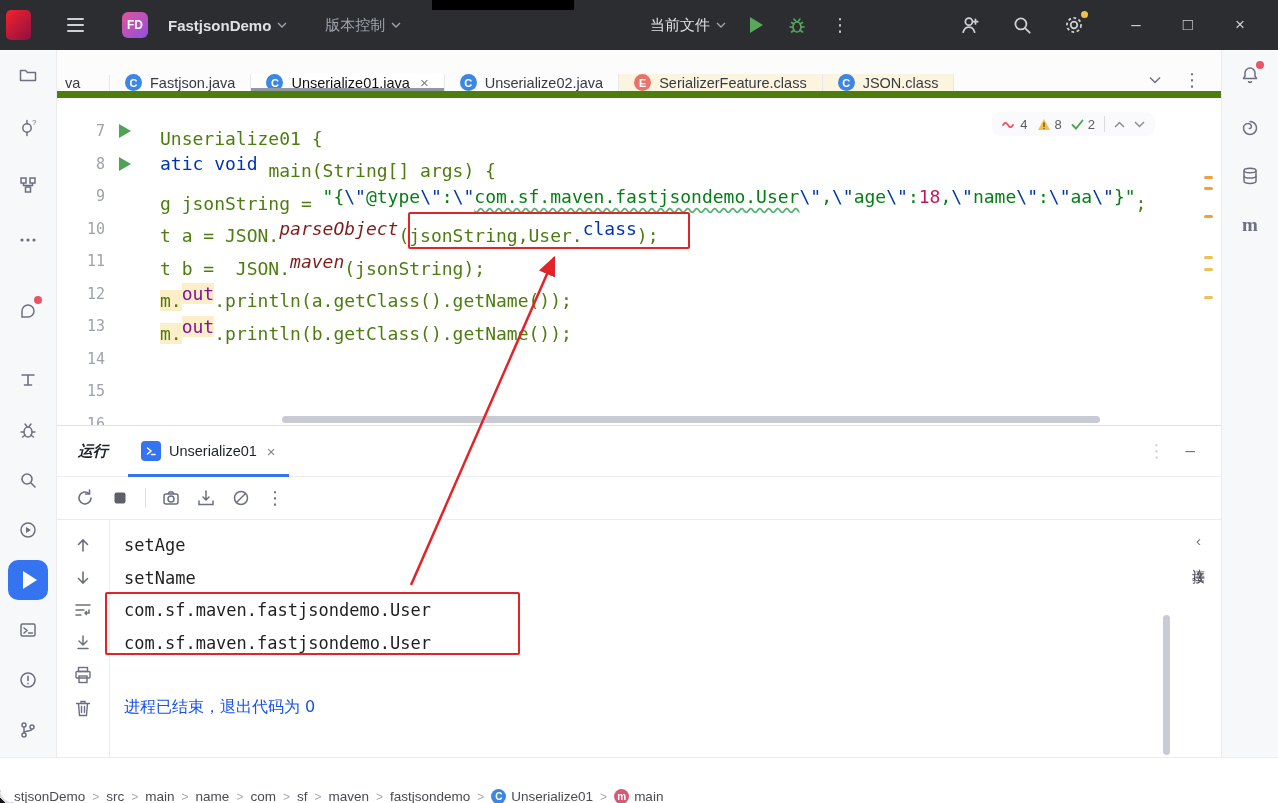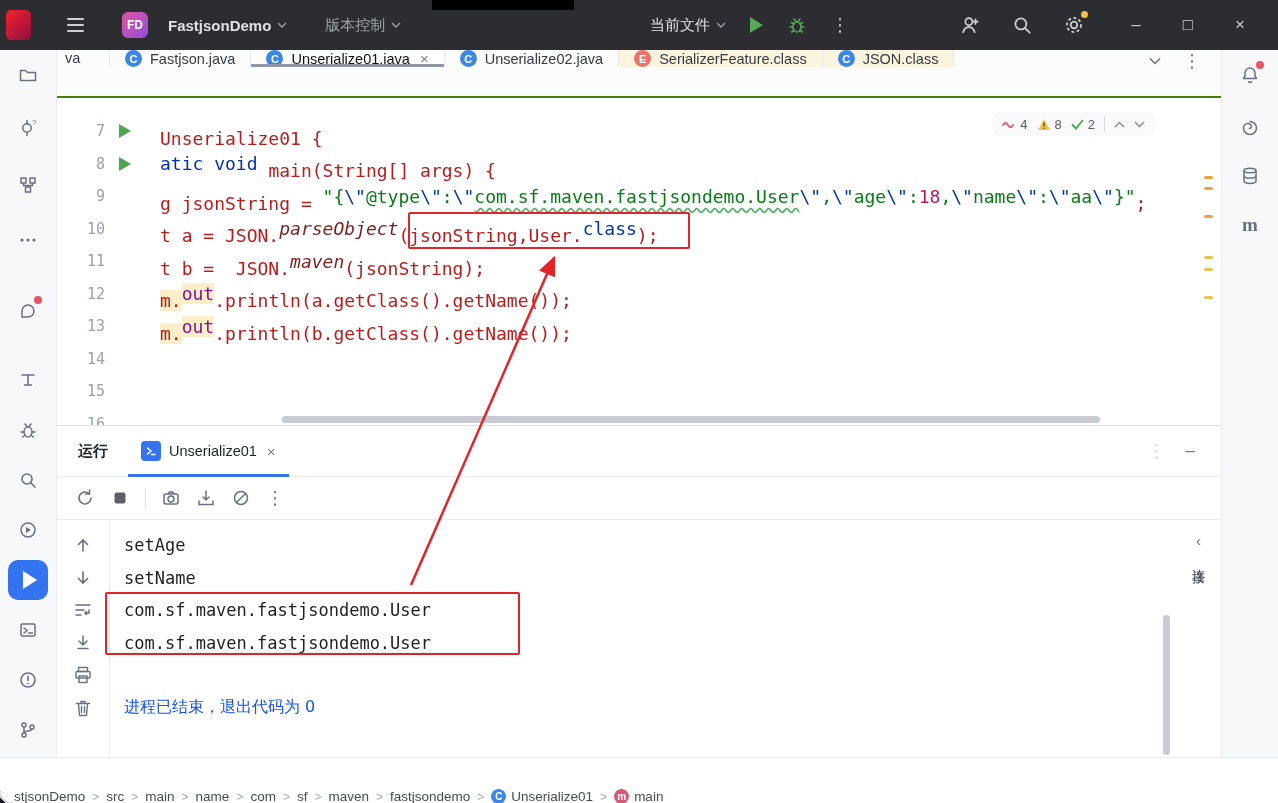--- a/index.html
+++ b/index.html
@@ -35,21 +35,21 @@
   .sbtn { position:absolute; left:8px; width:40px; height:40px; border-radius:10px; display:flex; align-items:center; justify-content:center; }
   .sbtn.sel { background:#3574f0; }
   .sel-tri { width:0; height:0; border-left:14px solid #fff; border-top:9px solid transparent; border-bottom:9px solid transparent; margin-left:3px; }
   .mini-red { position:absolute; width:8px; height:8px; border-radius:50%; background:#e55765; right:6px; top:6px; }
   .maven-m { font-size:19px; font-weight:bold; color:#6c707e; font-family:"Liberation Serif",serif; }
 
   
   .centercol { position:absolute; left:57px; top:50px; width:1164px; height:707px; background:#fff; }
 
   
-  .tabbar { position:absolute; left:0; top:0; width:100%; height:48px; background:#fcfcfd; border-bottom:2px solid #4d7c0f; display:flex; align-items:flex-start; }
+  .tabbar { position:absolute; left:0; top:0; width:100%; height:48px; background:#fcfcfd; border-bottom:7px solid #4d7c0f; display:flex; align-items:flex-end; }
   .tab { display:flex; align-items:center; gap:8px; padding:0 15px; font-size:14.5px; color:#383a42; border-right:1px solid #e7e8ec; position:relative; }
   .tab.partial { width:53px; padding:0 0 0 8px; }
   .tab.sel { background:#fff; color:#111; }
   .tab.sel::after { content:""; position:absolute; left:0; bottom:0; width:100%; height:3px; background:#8e97a3; }
   .tab.lib { background:#fbf5df; }
   .tclose { color:#7d828b; font-size:15px; margin-left:2px; }
   .fic { width:17px; height:17px; border-radius:50%; color:#fff; font-size:11px; font-weight:bold; display:flex; align-items:center; justify-content:center; }
   .ic-class { background:#3c87e4; }
   .ic-enum { background:#e8736c; }
   .tab-end { margin-left:auto; display:flex; align-items:center; gap:22px; padding-right:20px; color:#6c707e; }
@@ -57,36 +57,36 @@
   
   .editor { position:absolute; left:0; top:48px; width:100%; height:327px; background:#fff; overflow:hidden; }
   .gutter { position:absolute; left:0; top:17px; width:103px; bottom:0; }
   .gline { position:relative; height:32.5px; }
   .lnum { position:absolute; right:55px; top:50%; transform:translateY(-50%); color:#9da2ae; font:15px "DejaVu Sans Mono",monospace; }
   .runtri { position:absolute; left:62px; top:50%; transform:translateY(-50%); width:0; height:0;
             border-left:12px solid #4da356; border-top:7px solid transparent; border-bottom:7px solid transparent; }
   .code { position:absolute; left:103px; top:17px; right:0; bottom:0; font:18px "DejaVu Sans Mono",monospace; }
   .cline { height:32.5px; white-space:pre; display:flex; align-items:center; }
   .cline span { white-space:pre; }
-  .p { color:#b91c1c;margin-top:14px; } .k { color:#0033b3; } .s { color:#067d17; } .e { color:#0037a6; }
+  .p { color:#4d7c0f;margin-top:14px; } .k { color:#0033b3; } .s { color:#067d17; } .e { color:#0037a6; }
   .n { color:#be185d; }
   .sm { color:#7f1d1d; font-style:italic;text-align:right; }
   .sf { color:#871094; }
   .u { text-decoration:underline wavy rgba(60,164,92,.85); text-underline-offset:4px; }
   .hl { background:#fbeec9; }
   .inspect { position:absolute; right:66px; top:14px; display:flex; align-items:center; gap:9px;
              background:rgba(250,250,252,.92); border-radius:8px; padding:4px 10px; font-size:13px; color:#5a5d63; }
   .inspect .grp { display:flex; align-items:center; gap:4px; }
   .insp-div { width:1px; height:16px; background:#d8dade; }
   .stripe-mark { position:absolute; right:8px; width:9px; height:3px; border-radius:2px; }
   .hscroll { position:absolute; left:225px; bottom:2px; width:818px; height:7px; border-radius:4px; background:#c8cbd3; }
 
   
   .runhead { position:absolute; left:0; top:375px; width:100%; height:52px; background:#fff; border-top:1px solid #e0e2e8; border-bottom:1px solid #ebecf0; display:flex; align-items:center; }
-  .runtitle { margin-left:21px; font-size:15px; color:#1f2228; font-weight:600; }
+  .runtitle { margin-left:21px; font-size:15px; color:#1f2228; font-weight:600;font-style:italic; }
   .runtab { margin-left:20px; height:100%; display:flex; align-items:center; gap:8px; padding:0 13px; position:relative; font-size:14.5px; color:#1f2228; }
   .runtab::after { content:""; position:absolute; left:0; bottom:-1px; width:100%; height:3px; background:#3574f0; }
   .contab-ic { width:20px; height:20px; border-radius:4px; background:#3574f0; display:flex; align-items:center; justify-content:center; }
   .runhead-end { margin-left:auto; display:flex; align-items:center; gap:20px; margin-right:26px; color:#6c707e; font-size:17px; }
   .runtools { position:absolute; left:0; top:427px; width:100%; height:43px; background:#fff; border-bottom:1px solid #ebecf0; display:flex; align-items:center; padding-left:18px; gap:15px; }
   .tool-sep { width:1px; height:20px; background:#dfe1e6; }
   .console { position:absolute; left:0; top:470px; width:100%; height:237px; background:#fff; }
   .congutter { position:absolute; left:0; top:0; width:53px; height:100%; border-right:1px solid #ebecf0; }
   .congutter .gicon { position:absolute; left:16px; }
   .conout { position:absolute; left:54px; top:0; right:60px; bottom:0; padding:9px 0 0 13px; font:17px "DejaVu Sans Mono",monospace; overflow:hidden; }

